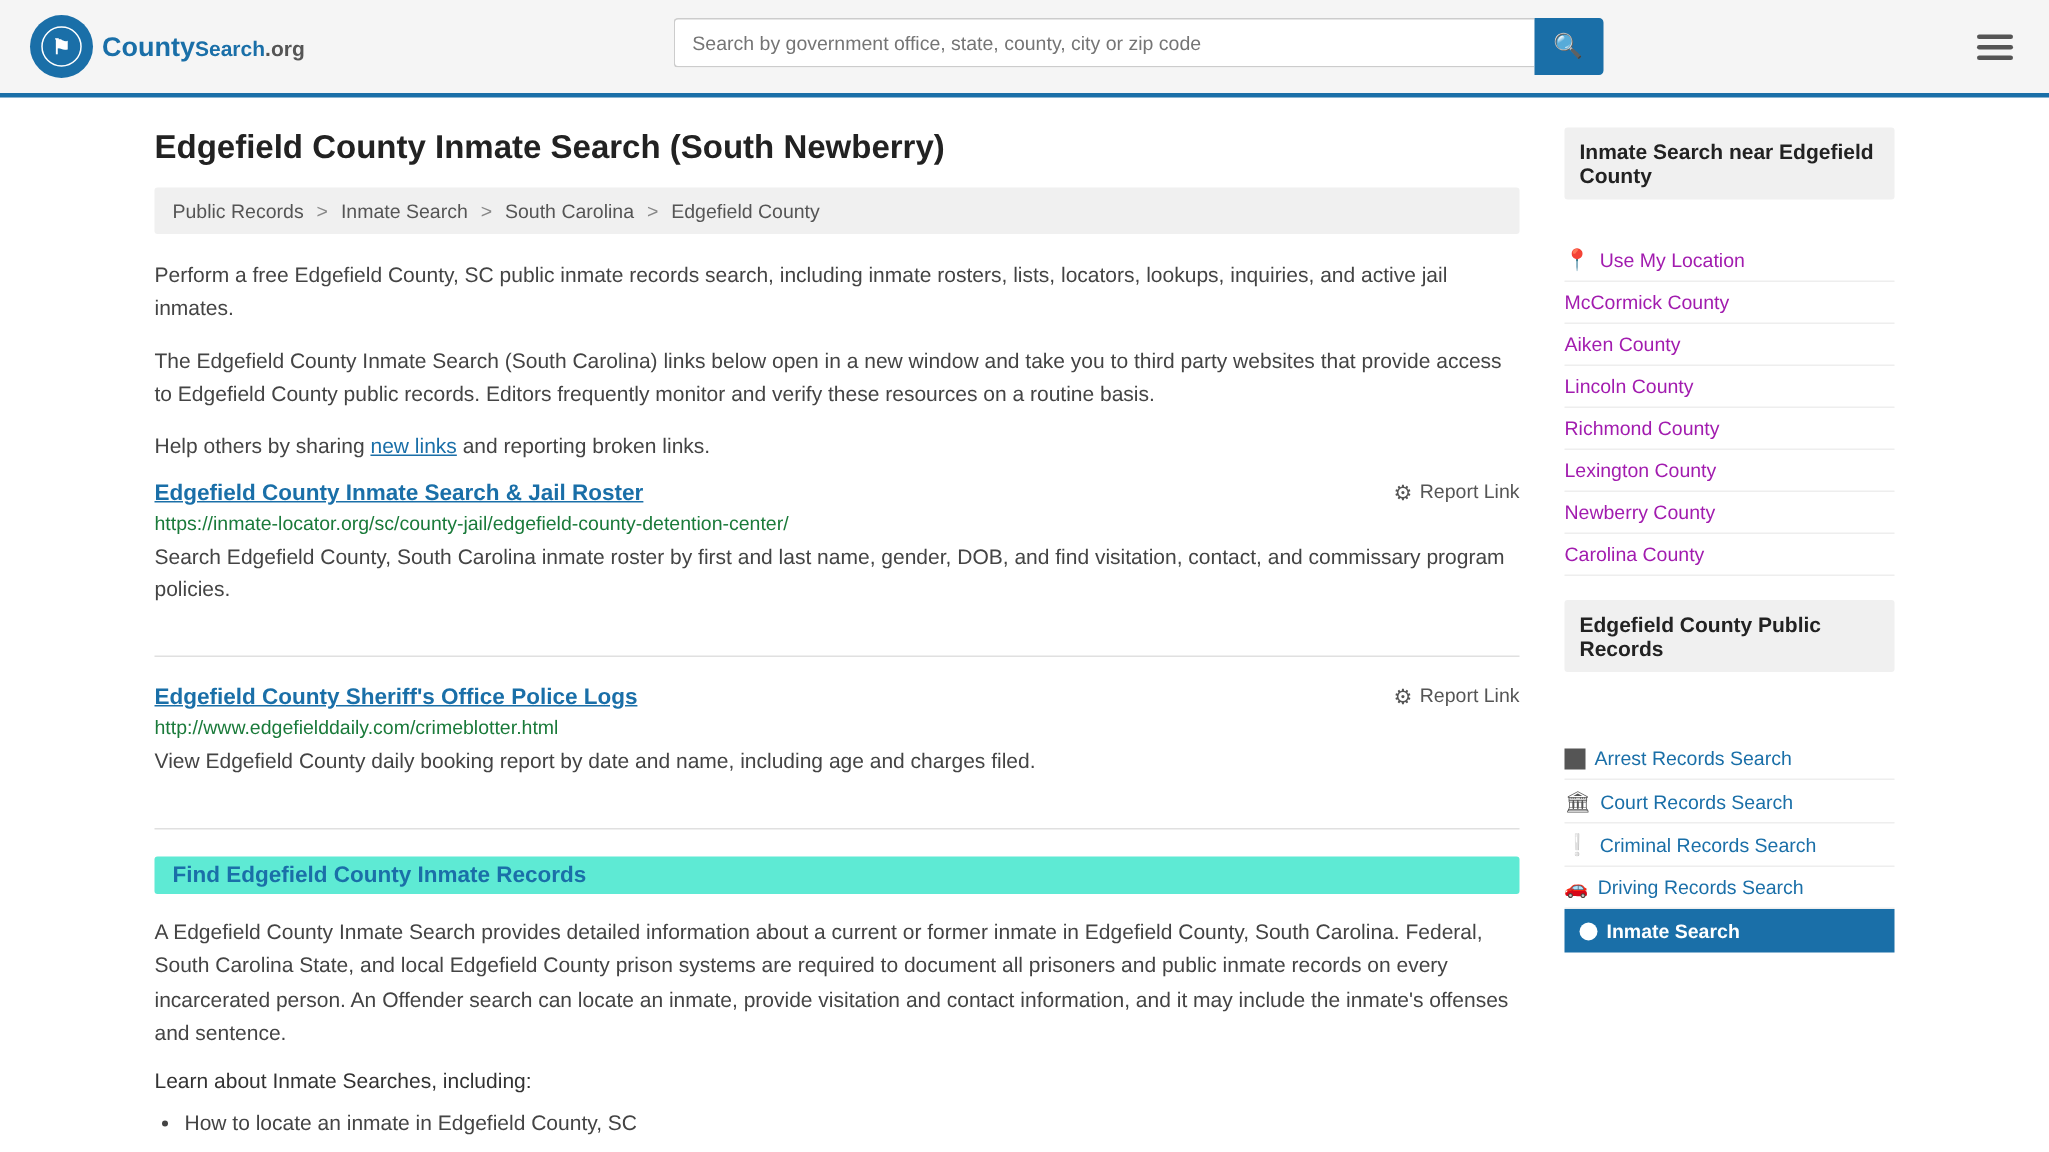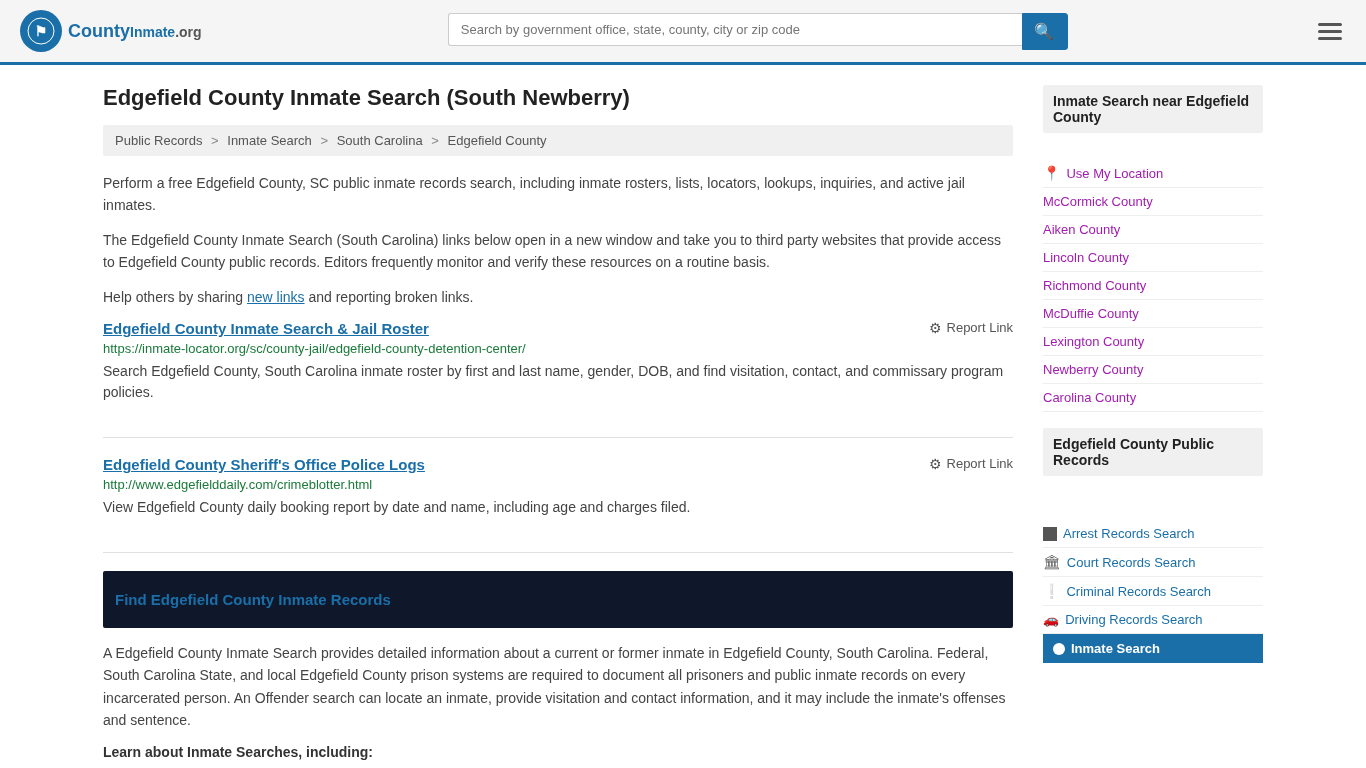--- a/index.html
+++ b/index.html
@@ -182,35 +182,35 @@
       line-height: 1.5;
     }
     .section-divider {
       border: none;
       border-top: 1px solid #e0e0e0;
       margin: 10px 0 18px 0;
     }
 
     
     .find-records-section {
-      background: #0f172a;
-      padding: 20px 12px;
+      background: #5eead4;
+      padding: 4px 12px;
       margin-bottom: 14px;
       border-radius: 2px;
     }
     .find-records-title {
       font-size: 15px;
       font-weight: bold;
       color: #1a6fa8;
     }
 
     
     .learn-title {
-      font-weight: bold;
-      margin-bottom: 24px;
+      font-weight: normal;
+      margin-bottom: 8px;
       font-size: 14px;
     }
     .bullet-list {
       margin-left: 20px;
       font-size: 14px;
       color: #444;
       line-height: 1.8;
     }
 
     
@@ -309,21 +309,21 @@
 
 <header class="header">
   <div class="logo-area">
     <div class="logo-circle">
       <svg width="28" height="28" viewBox="0 0 28 28" fill="none">
         <circle cx="14" cy="14" r="13" fill="#1a6fa8" stroke="#fff" stroke-width="1"></circle>
         <text x="14" y="19" text-anchor="middle" fill="#fff" font-size="14" font-family="Arial" font-weight="bold">⚑</text>
       </svg>
     </div>
     <span class="logo-text">
-      <span>County</span><span class="logo-org">Inmate</span><span style="color:#555; font-size:14px;">.org</span>
+      <span>County</span><span class="logo-org">Search</span><span style="color:#555; font-size:14px;">.org</span>
     </span>
   </div>
   <div class="search-area">
     <input class="search-input" type="text" placeholder="Search by government office, state, county, city or zip code" style="">
     <button class="search-btn">🔍</button>
   </div>
   <button class="hamburger-btn">
     <span></span>
     <span></span>
     <span></span>
@@ -410,23 +410,20 @@
       <li>
         <a href="#">Aiken County</a>
       </li>
       <li>
         <a href="#">Lincoln County</a>
       </li>
       <li>
         <a href="#">Richmond County</a>
       </li>
       <li>
-        <a href="#">McDuffie County</a>
-      </li>
-      <li>
         <a href="#">Lexington County</a>
       </li>
       <li>
         <a href="#">Newberry County</a>
       </li>
       <li>
         <a href="#">Carolina County</a>
       </li>
     </ul>
 

